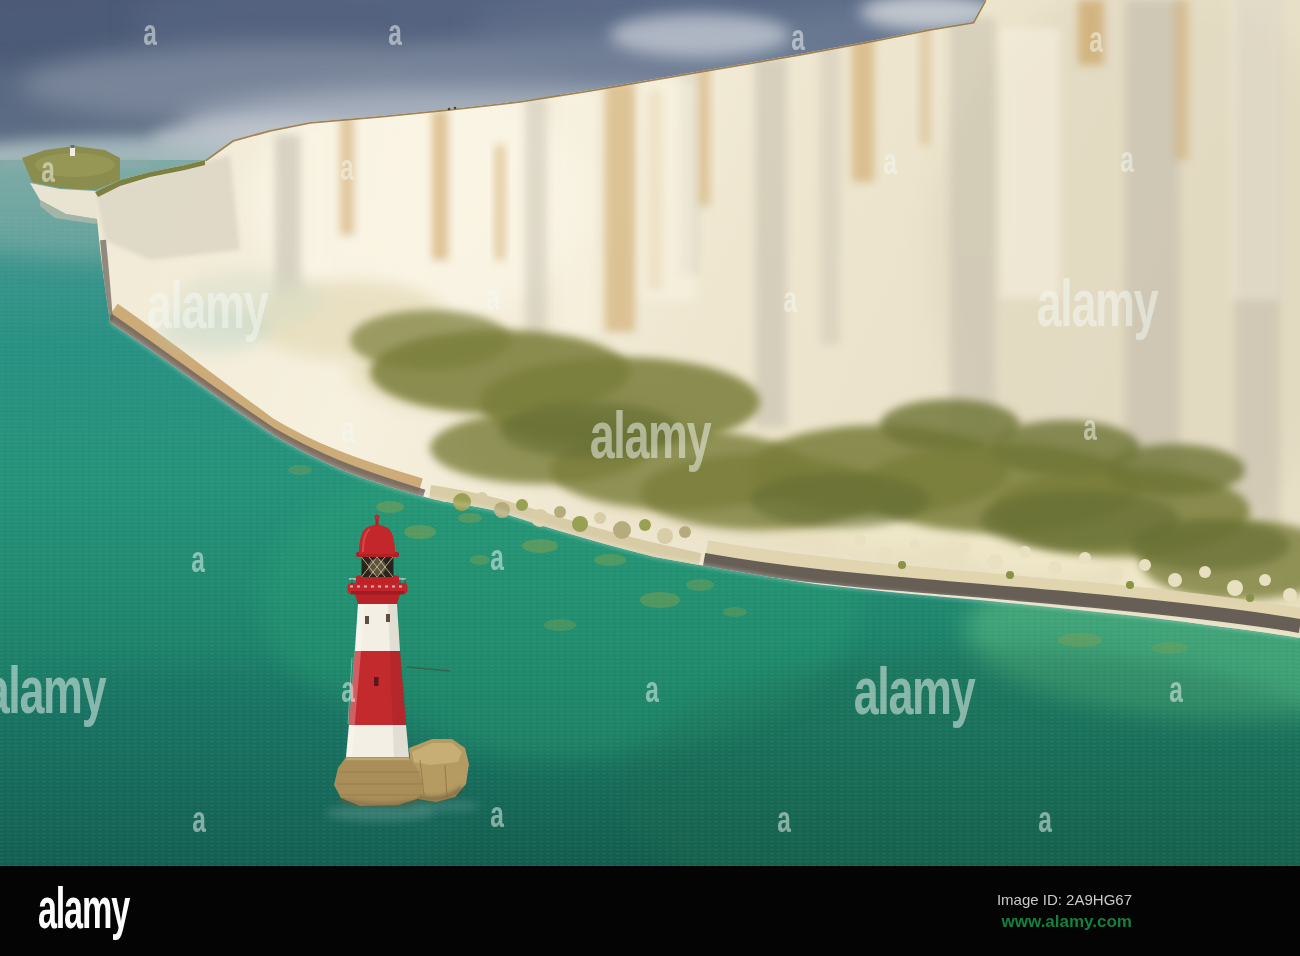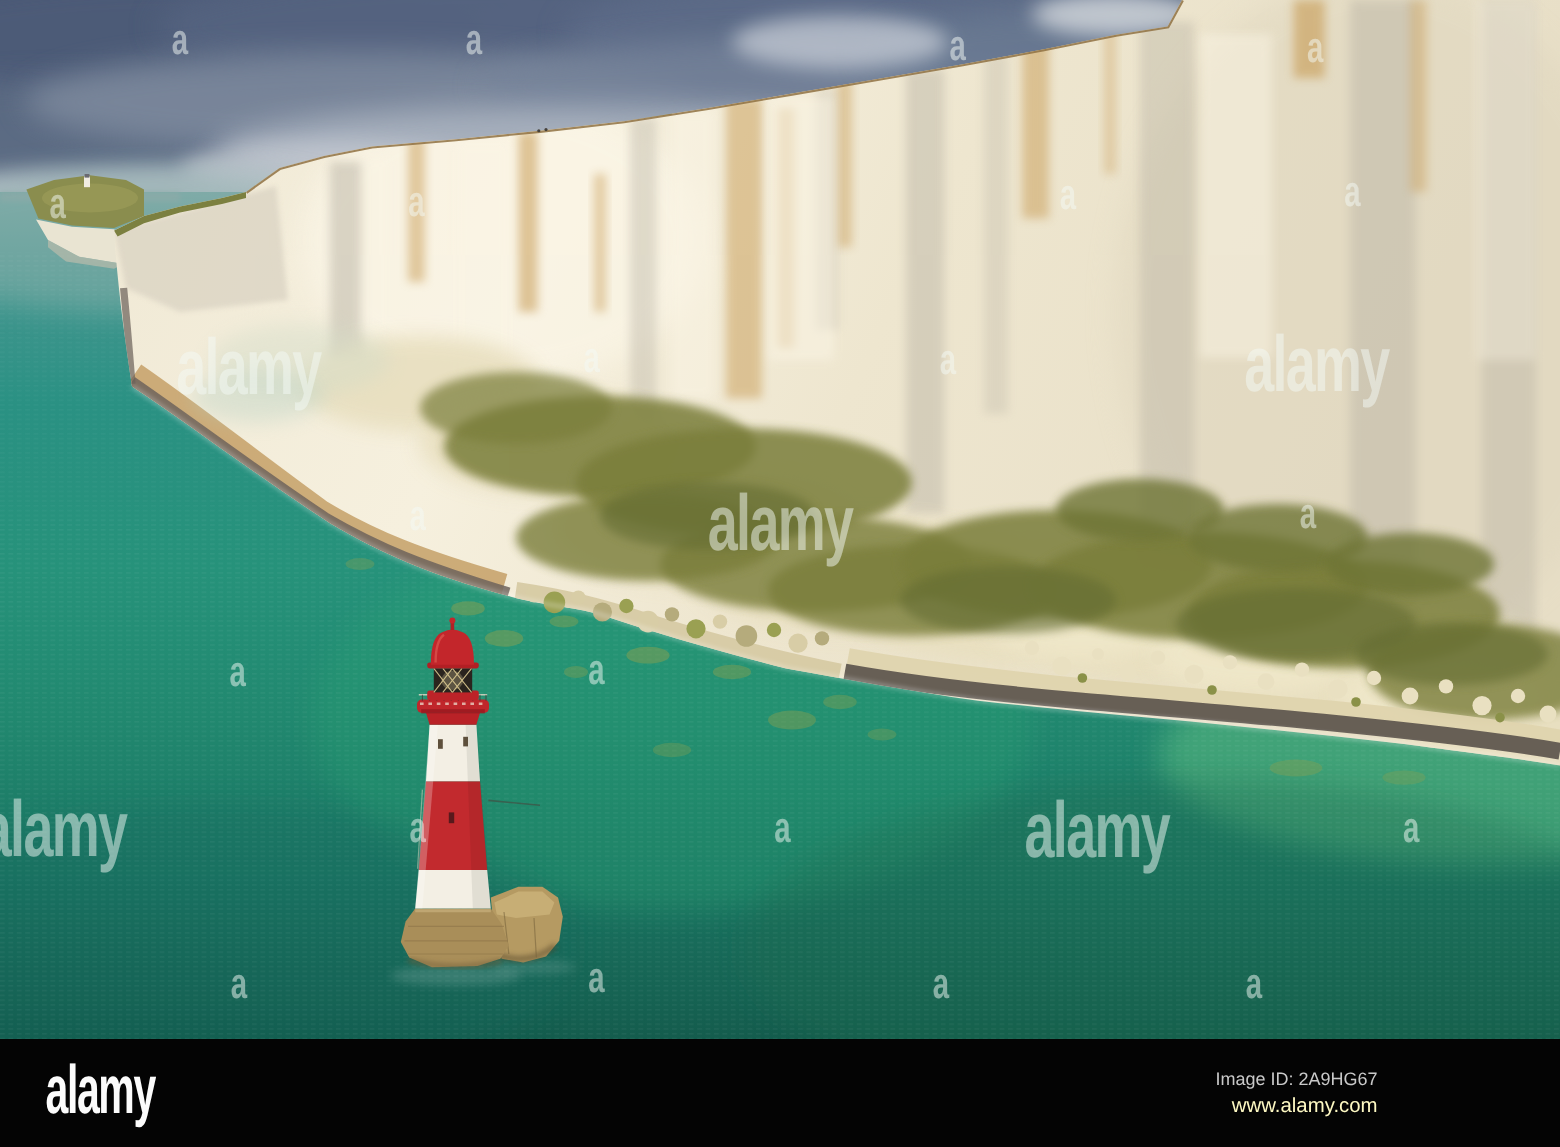--- a/index.html
+++ b/index.html
@@ -14,23 +14,23 @@
   .wm { position:absolute; transform:translate(-50%,-50%) scaleX(0.68);
         color:rgba(243,249,246,0.5); font-weight:bold; white-space:nowrap; }
   .wm-a   { font-size:36px; }
   .wm-big { font-size:66px; letter-spacing:-2px; }
   
   .footer { position:absolute; left:0; top:866px; width:1300px; height:90px; background:#040404;
             display:flex; align-items:center; }
   .footer-logo { position:absolute; left:38px; top:50%; transform:translateY(-54%) scaleX(0.60);
             transform-origin:left center; font-size:57px; font-weight:bold; color:#fcfcfc;
             letter-spacing:-2px; line-height:1; }
-  .footer-right { position:absolute; right:152px; top:50%; transform:translateY(-50%); text-align:right; }
+  .footer-right { position:absolute; right:168px; top:50%; transform:translateY(-50%); text-align:right; }
   .footer-id { font-size:15px; color:#c9c9c9; line-height:1.45; }
-  .footer-site { font-size:17px; font-weight:normal; color:#fef9c3; line-height:1.3; }
+  .footer-site { font-size:17px; font-weight:bold; color:#15803d; line-height:1.3; }
 </style>
 </head>
 <body>
 
 <div class="stage">
   <div class="photo">
     <svg width="1300" height="866" viewBox="0 0 1300 866" xmlns="http://www.w3.org/2000/svg">
       <defs>
         <linearGradient id="skyG" x1="0" y1="0" x2="0" y2="1">
           <stop offset="0" stop-color="#54647f"></stop>

